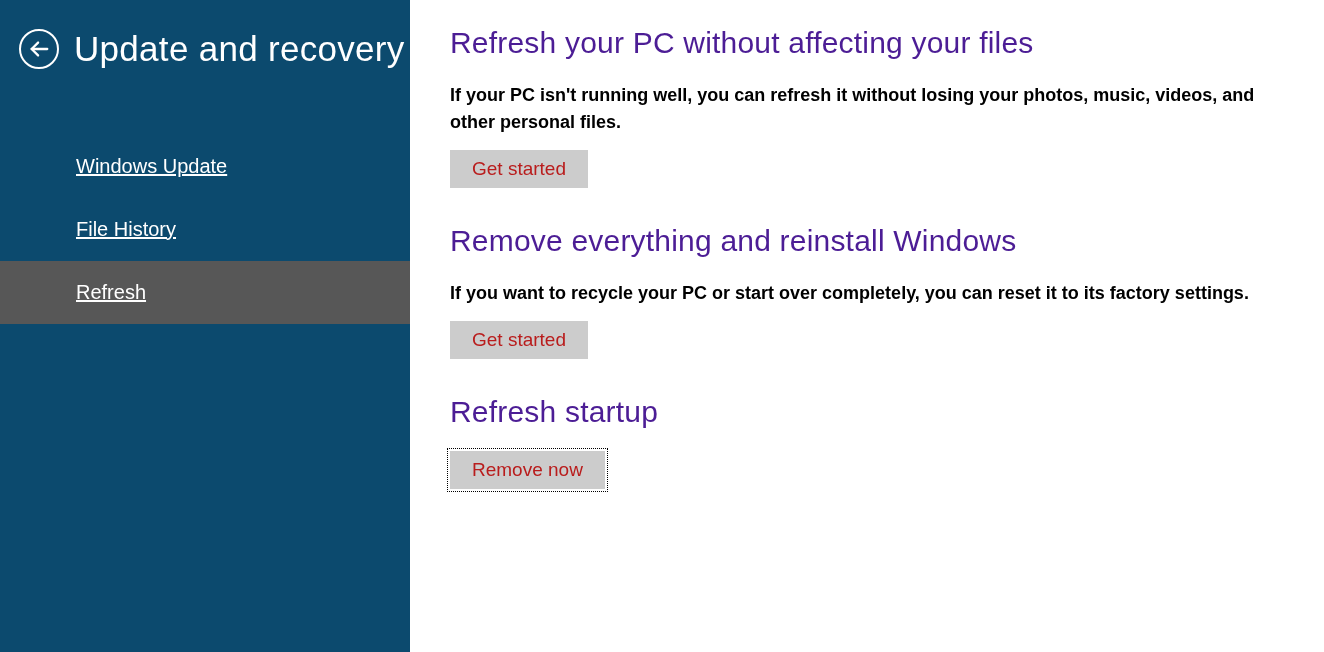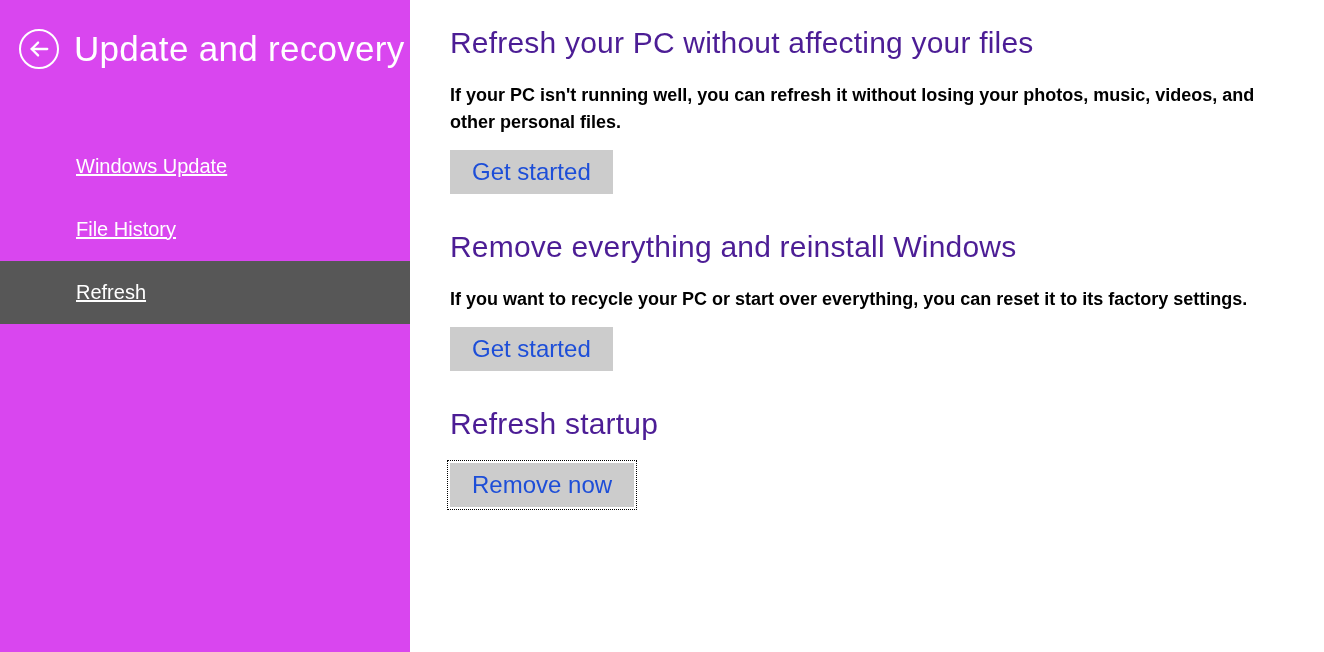--- a/index.html
+++ b/index.html
@@ -10,21 +10,21 @@
     body {
       font-family: "Segoe UI", "Segoe UI Light", -apple-system, sans-serif;
       width: 1324px;
       height: 652px;
       display: flex;
       overflow: hidden;
       background: #fff;
     }
     .sidebar {
       width: 410px;
-      background: #d946ef;
+      background: #0c4a6e;
       color: #fff;
       flex-shrink: 0;
       display: flex;
       flex-direction: column;
     }
     .sidebar-header {
       display: flex;
       align-items: center;
       padding: 28px 18px 20px 18px;
       gap: 14px;
@@ -91,24 +91,24 @@
       color: #000000;
       line-height: 1.5;
       margin-bottom: 14px;
       max-width: 830px;
     }
     .btn {
       display: inline-block;
       background: #ccc;
       border: none;
       padding: 8px 22px;
-      font-size: 24px;
+      font-size: 19px;
       font-weight: 400;
       font-family: inherit;
-      color: #1d4ed8;
+      color: #b91c1c;
       cursor: pointer;
       text-align: center;
     }
     .btn.focused {
       outline: 1px dotted #000;
       outline-offset: 2px;
     }
   </style>
 </head>
 <body>
@@ -141,21 +141,21 @@
 <div class="content">
 
   <div class="section">
     <h2 class="section-title">Refresh your PC without affecting your files</h2>
     <p class="section-desc">If your PC isn't running well, you can refresh it without losing your photos, music, videos, and other personal files.</p>
     <button class="btn">Get started</button>
   </div>
 
   <div class="section">
     <h2 class="section-title">Remove everything and reinstall Windows</h2>
-    <p class="section-desc">If you want to recycle your PC or start over everything, you can reset it to its factory settings.</p>
+    <p class="section-desc">If you want to recycle your PC or start over completely, you can reset it to its factory settings.</p>
     <button class="btn">Get started</button>
   </div>
 
   <div class="section">
     <h2 class="section-title">Refresh startup</h2>
     <button class="btn focused">Remove now</button>
   </div>
 
 </div>
 

